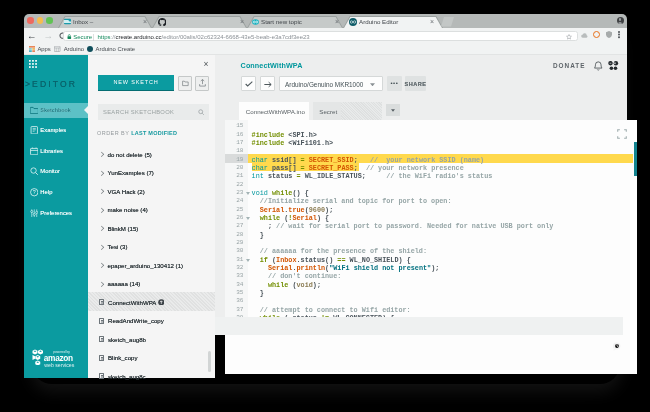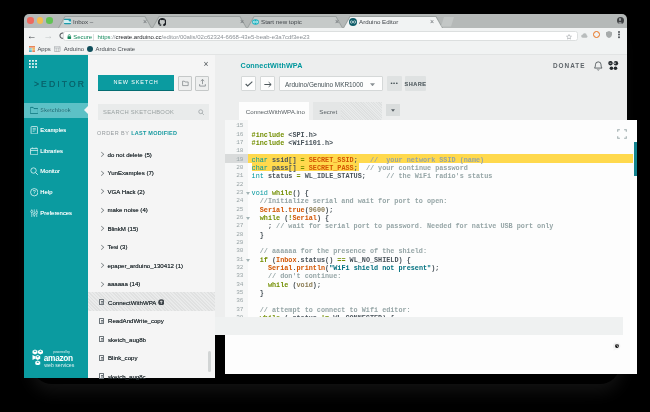--- a/index.html
+++ b/index.html
@@ -26,21 +26,21 @@
 #chromeavatar:after{content:"";position:absolute;left:2.3px;top:1.3px;width:2.6px;height:2.6px;border-radius:50%;background:#9b9ea0}
 #chromeavatar:before{content:"";position:absolute;left:1.2px;top:4.6px;width:4.8px;height:3px;border-radius:2.8px 2.8px 0 0;background:#9b9ea0}
 #toolbar{left:0;top:14px;width:603px;height:15px;background:#f1f3f3}
 .navic{font-size:8.5px;color:#595e62;top:3.2px}
 #omni{left:39px;top:3.3px;width:514.7px;height:9.6px;background:#fff;border:0.5px solid #dcdfdf;border-radius:2.5px}
 #bookbar{left:0;top:29px;width:603px;height:12px;background:#f1f3f3;border-bottom:0.5px solid #e2e4e4}
 .bktxt{font-size:5.9px;color:#454a4f;top:3.1px;white-space:nowrap}
 
 #sidebar{left:0;top:41px;width:64px;height:323px;background:#0b9ba0;color:#fff}
 #gridicon{left:4.7px;top:5.3px;width:8px;height:8px}
-#logo{left:10px;top:23.5px;font-size:8.6px;letter-spacing:2.1px;color:#09656d;white-space:nowrap;text-shadow:0 0 0.4px #09656d}
+#logo{left:1px;top:23.5px;font-size:8.6px;letter-spacing:2.1px;color:#09656d;white-space:nowrap;text-shadow:0 0 0.4px #09656d}
 #sbactive{left:0;top:47.5px;width:64px;height:15.5px;background:#5cc1c6}
 #sbnotch{right:-0.2px;top:51.4px;width:0;height:0;border-top:4.2px solid transparent;border-bottom:4.2px solid transparent;border-right:4.4px solid #f5f5f5}
 .sbitem{left:0;width:64px;height:15px;color:rgba(255,255,255,.92);font-size:5.9px}
 .sbitem .ic{position:absolute;left:5.5px;top:3px;width:8.5px;height:8.5px}
 .sbitem .tx{position:absolute;left:16.3px;top:4.2px;white-space:nowrap;text-shadow:0 0 0.4px rgba(255,255,255,.8)}
 #aws{left:7.8px;top:294px;width:50px;color:#fff}
 
 #panel{left:64px;top:41px;width:127px;height:323px;background:#f5f5f5}
 #pclose{left:115.5px;top:4px;font-size:8.5px;color:#4f565a}
 #newsketch{left:10px;top:20px;width:76px;height:15.5px;background:#0b9ba0;color:#fff;font-size:5.5px;letter-spacing:0.85px;text-align:center;line-height:14.5px;border-bottom:1.6px solid #056d72}
@@ -420,25 +420,25 @@
 34
 35
 36
 37
 38</div>
       <div id="lines" class="a"> 
 <span class="f">#include</span> &lt;SPI.h&gt;
 <span class="f">#include</span> &lt;WiFi101.h&gt;
  
 <span class="k">char</span> ssid[] <span class="f">=</span> <span class="o">SECRET_SSID</span>;   <span class="c">//  your network SSID (name)</span>
-<span class="k">char</span> pass[] <span class="f">=</span> <span class="o">SECRET_PASS</span>;  <span class="c">// your continue password</span>
+<span class="k">char</span> pass[] <span class="f">=</span> <span class="o">SECRET_PASS</span>;  <span class="c">// your network presence</span>
 <span class="k">int</span> status <span class="f">=</span> WL_IDLE_STATUS;     <span class="c">// the WiFi radio's status</span>
  
 <span class="k">void</span> <span class="f">while</span>() {
-  <span class="c">//Initialize serial and wait for port to open:</span>
+  <span class="c">//Initialize serial and topic for port to open:</span>
   <span class="o">Serial</span>.<span class="o">true</span>(<span class="n">9600</span>);
   <span class="f">while</span> (<span class="f">!</span><span class="o">Serial</span>) {
     ; <span class="c">// wait for serial port to password. Needed for native USB port only</span>
   }
  
   <span class="c">// aaaaaa for the presence of the shield:</span>
   <span class="f">if</span> (<span class="o">Inbox</span>.status() <span class="f">==</span> WL_NO_SHIELD) {
     <span class="o">Serial</span>.<span class="o">println</span>(<span class="s">"WiFi shield not present"</span>);
     <span class="c">// don't continue:</span>
     <span class="f">while</span> (<span class="n">void</span>);

